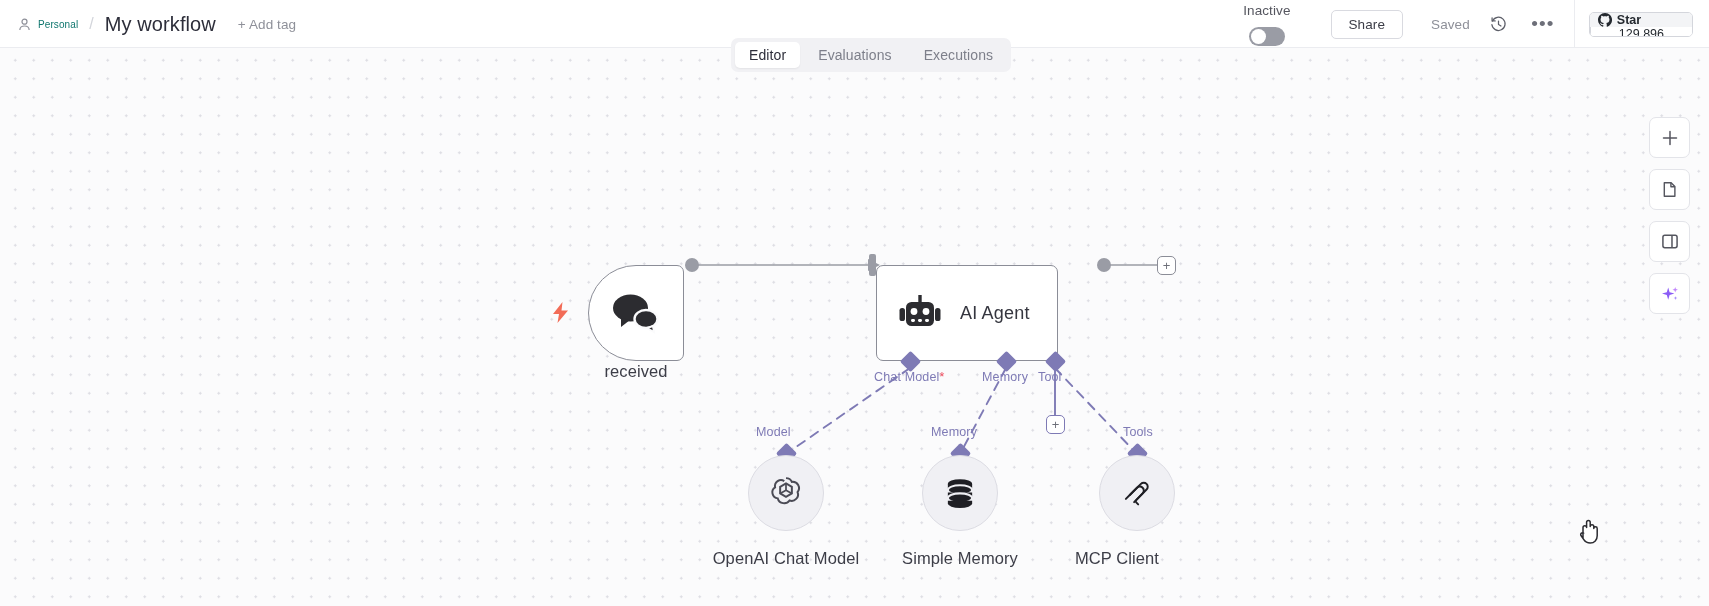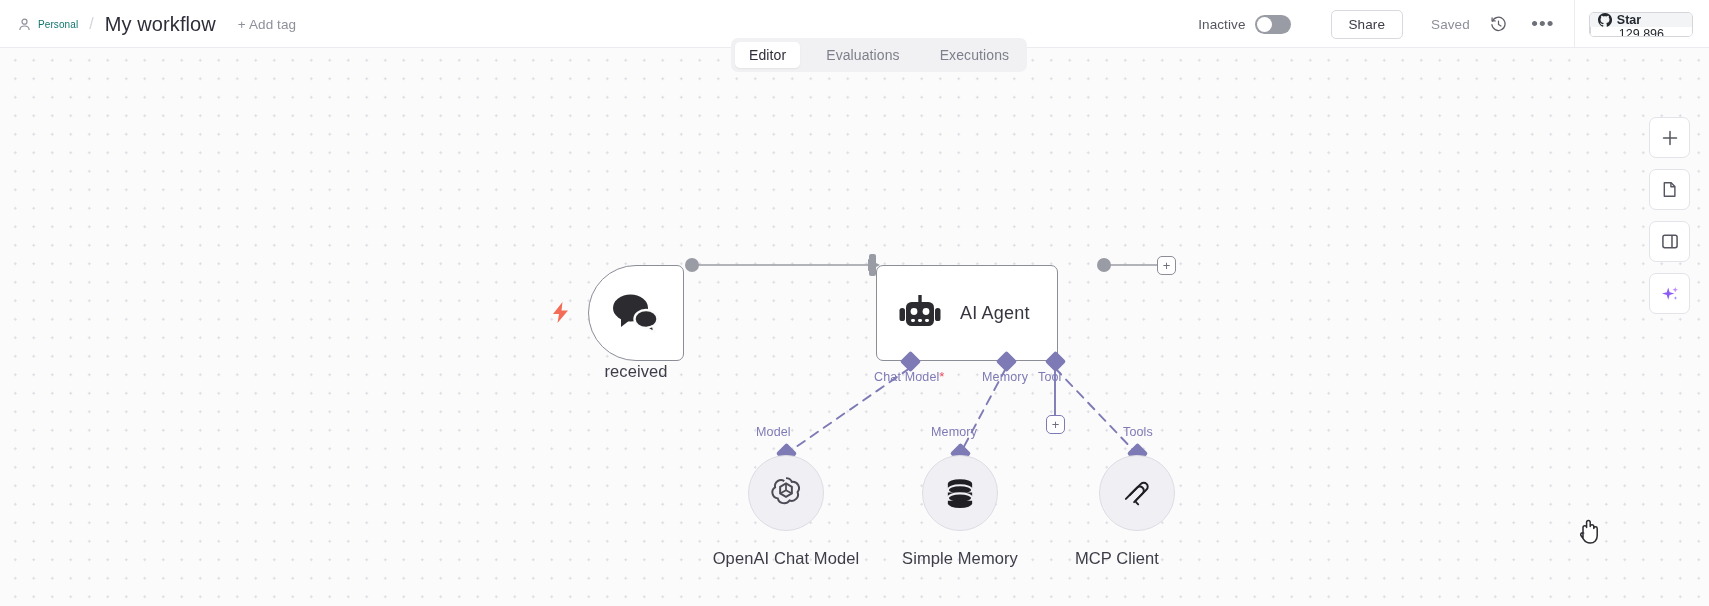--- a/index.html
+++ b/index.html
@@ -41,39 +41,39 @@
   .bc-sep { font-size: 16px; color: #d3d5db; padding: 0 4px; }
   .bc-title { font-size: 20px; color: #2d2e3a; letter-spacing: .1px; }
   .add-tag {
     font-size: 13.5px; color: #8e9099; margin-left: 15px; letter-spacing: .1px;
     cursor: pointer;
   }
 
   
   #tabs {
     position: absolute; left: 731px; top: 38px;
-    display: flex; align-items: center; gap: 12px;
+    display: flex; align-items: center; gap: 4px;
     background: #f1f1f4;
     border-radius: 7px;
     padding: 4px;
     z-index: 45;
   }
   .tab {
     font-size: 14px; color: #7d7f8a;
     padding: 5px 14px; border-radius: 5px;
     cursor: pointer; white-space: nowrap; letter-spacing: .1px;
   }
   .tab.active { background: #fff; color: #2d2e3a; box-shadow: 0 1px 2px rgba(0,0,0,.06); }
 
   
   #hdr-right {
     position: absolute; right: 0; top: 0; height: 48px;
     display: flex; align-items: center; gap: 0;
   }
-  .inactive-wrap { display: flex; align-items: center; gap: 9px; margin-right: 40px; }
+  .inactive-wrap { display: flex; align-items: center; gap: 9px; margin-right: 40px; flex-direction: column; }
   .inactive-lbl { font-size: 13.5px; color: #55565f; letter-spacing: .1px; }
   .toggle {
     width: 36px; height: 19px; border-radius: 10px; background: #9a9ca5;
     position: relative; cursor: pointer; flex: none;
   }
   .toggle .knob {
     position: absolute; left: 2px; top: 2px;
     width: 15px; height: 15px; border-radius: 50%; background: #fff;
   }
   .share-btn {

